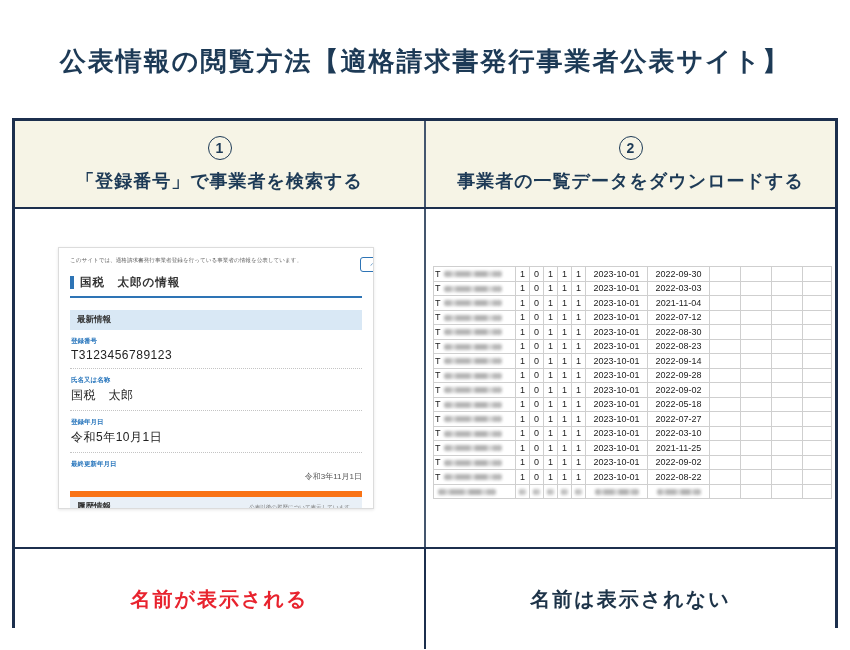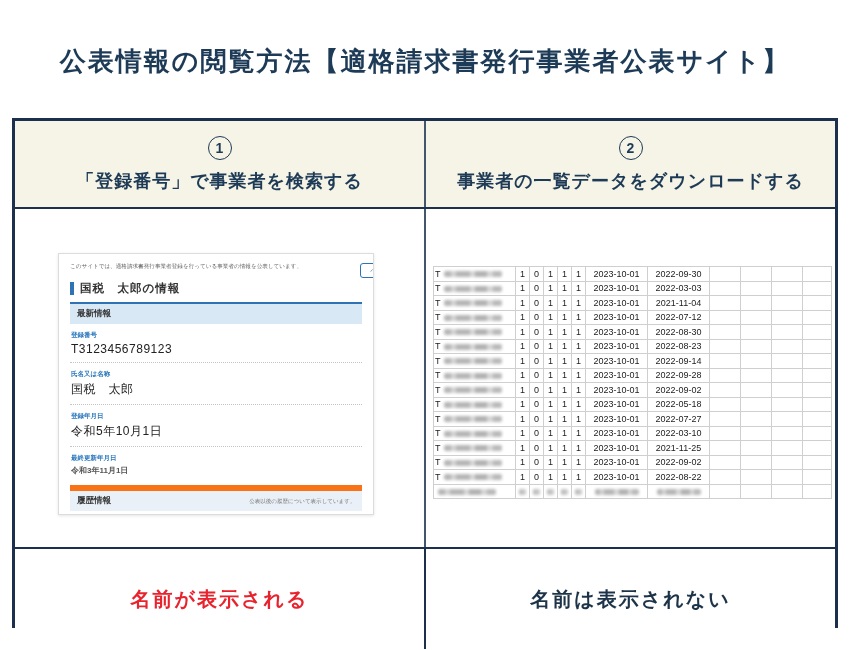--- a/index.html
+++ b/index.html
@@ -29,41 +29,41 @@
     display:flex; align-items:center; justify-content:center;
     font-size:14px; font-weight:700; color:#1d3a56; }
   .head-label { font-size:18px; font-weight:700; color:#1d3a56; letter-spacing:1px; }
 
   .foot-cell { display:flex; align-items:center; justify-content:center; }
   .result-text { font-size:20px; font-weight:700; letter-spacing:2px; }
   .result-red  { color:#e8232e; }
   .result-navy { color:#1d3348; }
 
   
-  .shot { position:absolute; left:43px; top:44px; width:316px; height:262px;
+  .shot { position:absolute; left:43px; top:38px; width:316px; height:262px;
     background:#fff; border:1px solid #dcdcdc; box-shadow:0 1px 3px rgba(0,0,0,.10);
     padding:8px 11px 0 11px; overflow:hidden; }
   .shot-toprow { display:flex; justify-content:space-between; align-items:flex-start; }
   .shot-note { font-size:7px; color:#666; transform:scale(.8); transform-origin:left top;
     white-space:nowrap; width:300px; }
   .print-btn { border:1px solid #2e74b5; border-radius:3px; background:#fff; color:#2e74b5;
     font-size:7px; padding:3px 9px; line-height:1; flex:none; margin-top:1px; }
   .shot-heading { display:flex; align-items:center; gap:6px; margin-top:3px; }
   .blue-bar { width:4px; height:13px; background:#2e74b5; }
   .shot-heading-text { font-size:11.5px; font-weight:700; color:#333; letter-spacing:1px; }
   .blue-hr { height:2px; background:#2e74b5; margin-top:6px; }
   .band { background:#d9e8f5; font-size:8.5px; font-weight:700; color:#333;
     padding:4px 7px; }
-  .band-latest { margin-top:0; }
+  .band-latest { margin-top:12px; }
   .band-history { margin-top:9px; background:#e9f0f7; border-top:6px solid #f97316;
     display:flex; justify-content:space-between; align-items:center; }
   .band-history-note { font-size:6px; font-weight:400; color:#777; transform:scale(.92); transform-origin:right center; }
   .f-label { font-size:6.5px; font-weight:700; color:#2a77bd; margin:7px 0 2px 1px; }
   .f-value { font-size:12px; font-weight:400; color:#222; margin-left:1px; letter-spacing:.5px; }
-  .f-value-small { font-size:8px; font-weight:700; color:#555; margin-left:1px; }
+  .f-value-small { font-size:8px; font-weight:400; color:#555; margin-left:1px;text-align:right; }
   .dotted { border-top:1px dotted #c4c4c4; margin-top:6px; }
 
   
   .csv-wrap { position:absolute; left:7px; top:57px; width:400px; height:243px; overflow:hidden; }
   table.csv { border-collapse:collapse; table-layout:fixed; width:398px;
     font-size:9px; color:#222; font-family:"Liberation Sans","DejaVu Sans",sans-serif; }
   table.csv td { border:1px solid #cfcfcf; height:14.5px; padding:0 1px;
     white-space:nowrap; overflow:hidden; }
   td.c-id { text-align:left; padding-left:3px; }
   td.c-flag { text-align:center; }

